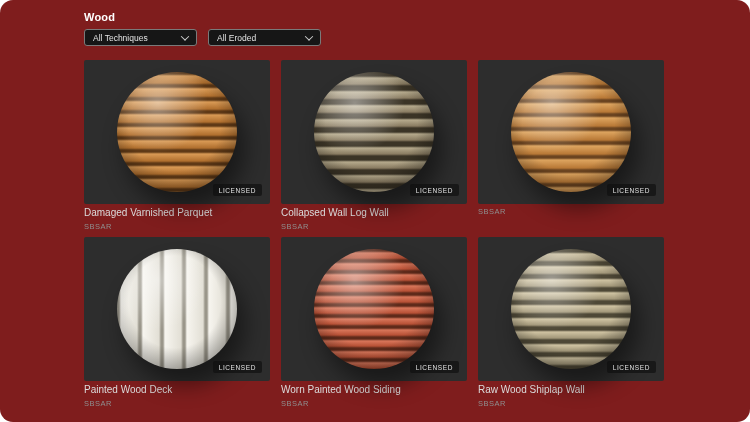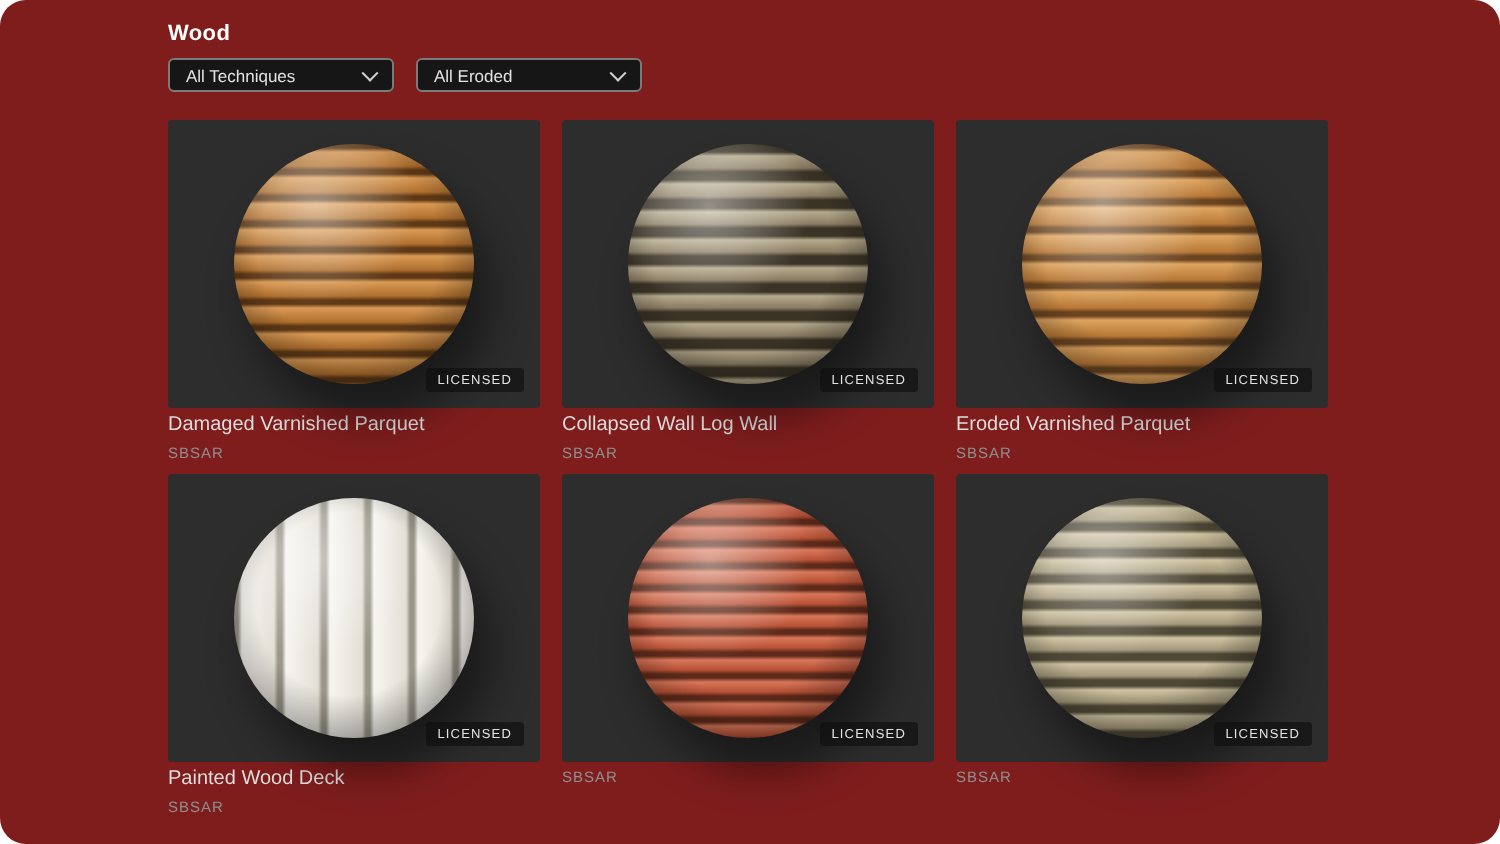--- a/index.html
+++ b/index.html
@@ -113,43 +113,44 @@
       </div>
       <div class="title">Collapsed Wall Log Wall</div>
       <div class="format">SBSAR</div>
     </div>
 
     <div class="card">
       <div class="thumb">
         <div class="sphere" style="--light: #dda45f; --base: #b87836; --dark: #6b4420; --plank: 12px; --groove: 2px;"></div>
         <span class="badge">LICENSED</span>
       </div>
-      <div class="title">Eroded Varnished Parquet</div>
       <div class="format">SBSAR</div>
     </div>
 
     <div class="card">
       <div class="thumb">
         <div class="sphere vertical" style="--light: #f7f5ef; --base: #e2dfd5; --dark: #9a968a; --plank: 20px; --groove: 2px;"></div>
         <span class="badge">LICENSED</span>
       </div>
       <div class="title">Painted Wood Deck</div>
       <div class="format">SBSAR</div>
     </div>
 
     <div class="card">
       <div class="thumb">
         <div class="sphere" style="--light: #d8765a; --base: #b85136; --dark: #5f2a1a; --plank: 9px; --groove: 2px;"></div>
         <span class="badge">LICENSED</span>
       </div>
+      <div class="title">Worn Painted Wood Siding</div>
       <div class="format">SBSAR</div>
     </div>
 
     <div class="card">
       <div class="thumb">
         <div class="sphere" style="--light: #cfc3a2; --base: #a3987a; --dark: #4e4836; --plank: 10px; --groove: 3px;"></div>
         <span class="badge">LICENSED</span>
       </div>
+      <div class="title">Raw Wood Shiplap Wall</div>
       <div class="format">SBSAR</div>
     </div>
 
   </div>
 </div>
 
 </body></html>

